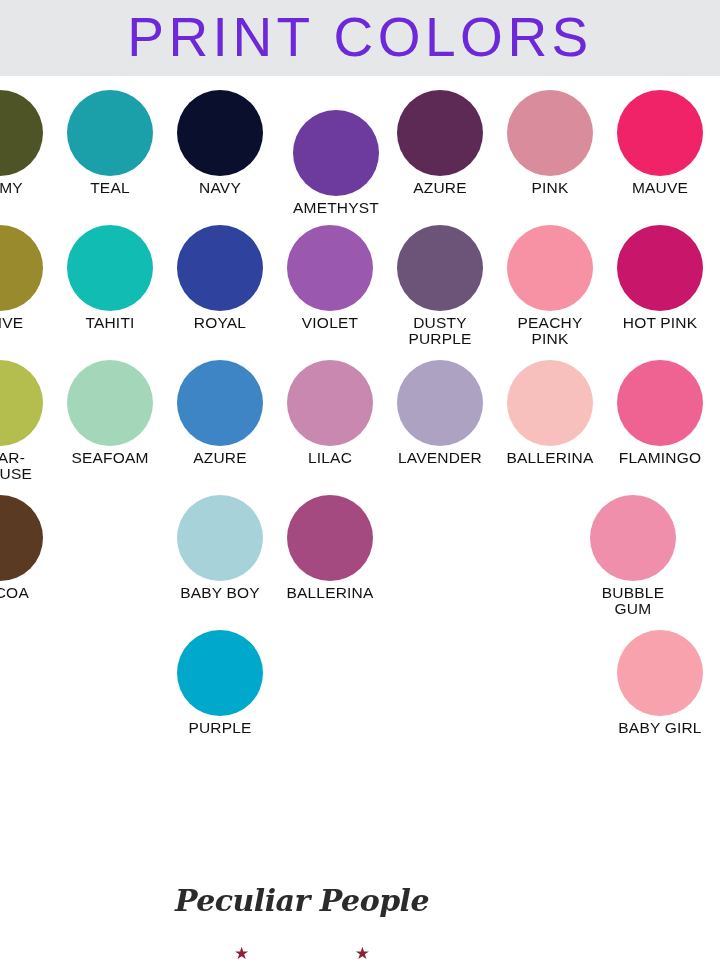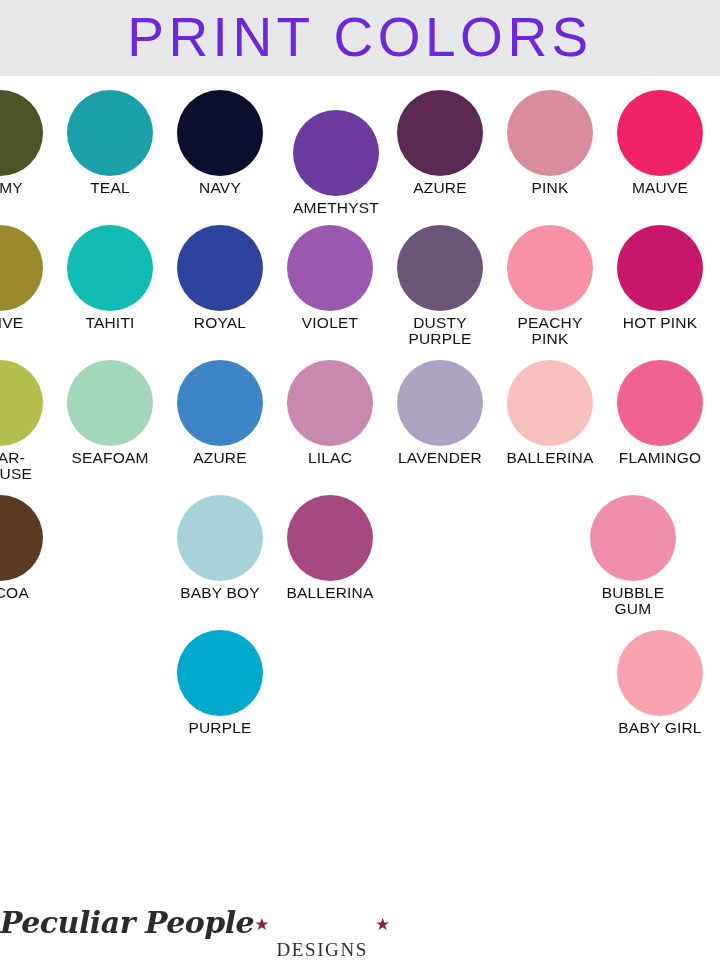--- a/index.html
+++ b/index.html
@@ -87,21 +87,21 @@
   }
 
   
   #logo {
     position: absolute;
     left: 0;
     top: 886px;
     width: 604px;
     height: 74px;
     display: flex;
-    flex-direction: row;
+    flex-direction: column;
     align-items: center;
     justify-content: flex-start;
   }
   #logo-script {
     font-family: "DejaVu Serif", serif;
     font-style: italic;
     font-weight: 700;
     font-size: 30px;
     color: #2b2b2b;
     line-height: 1;

